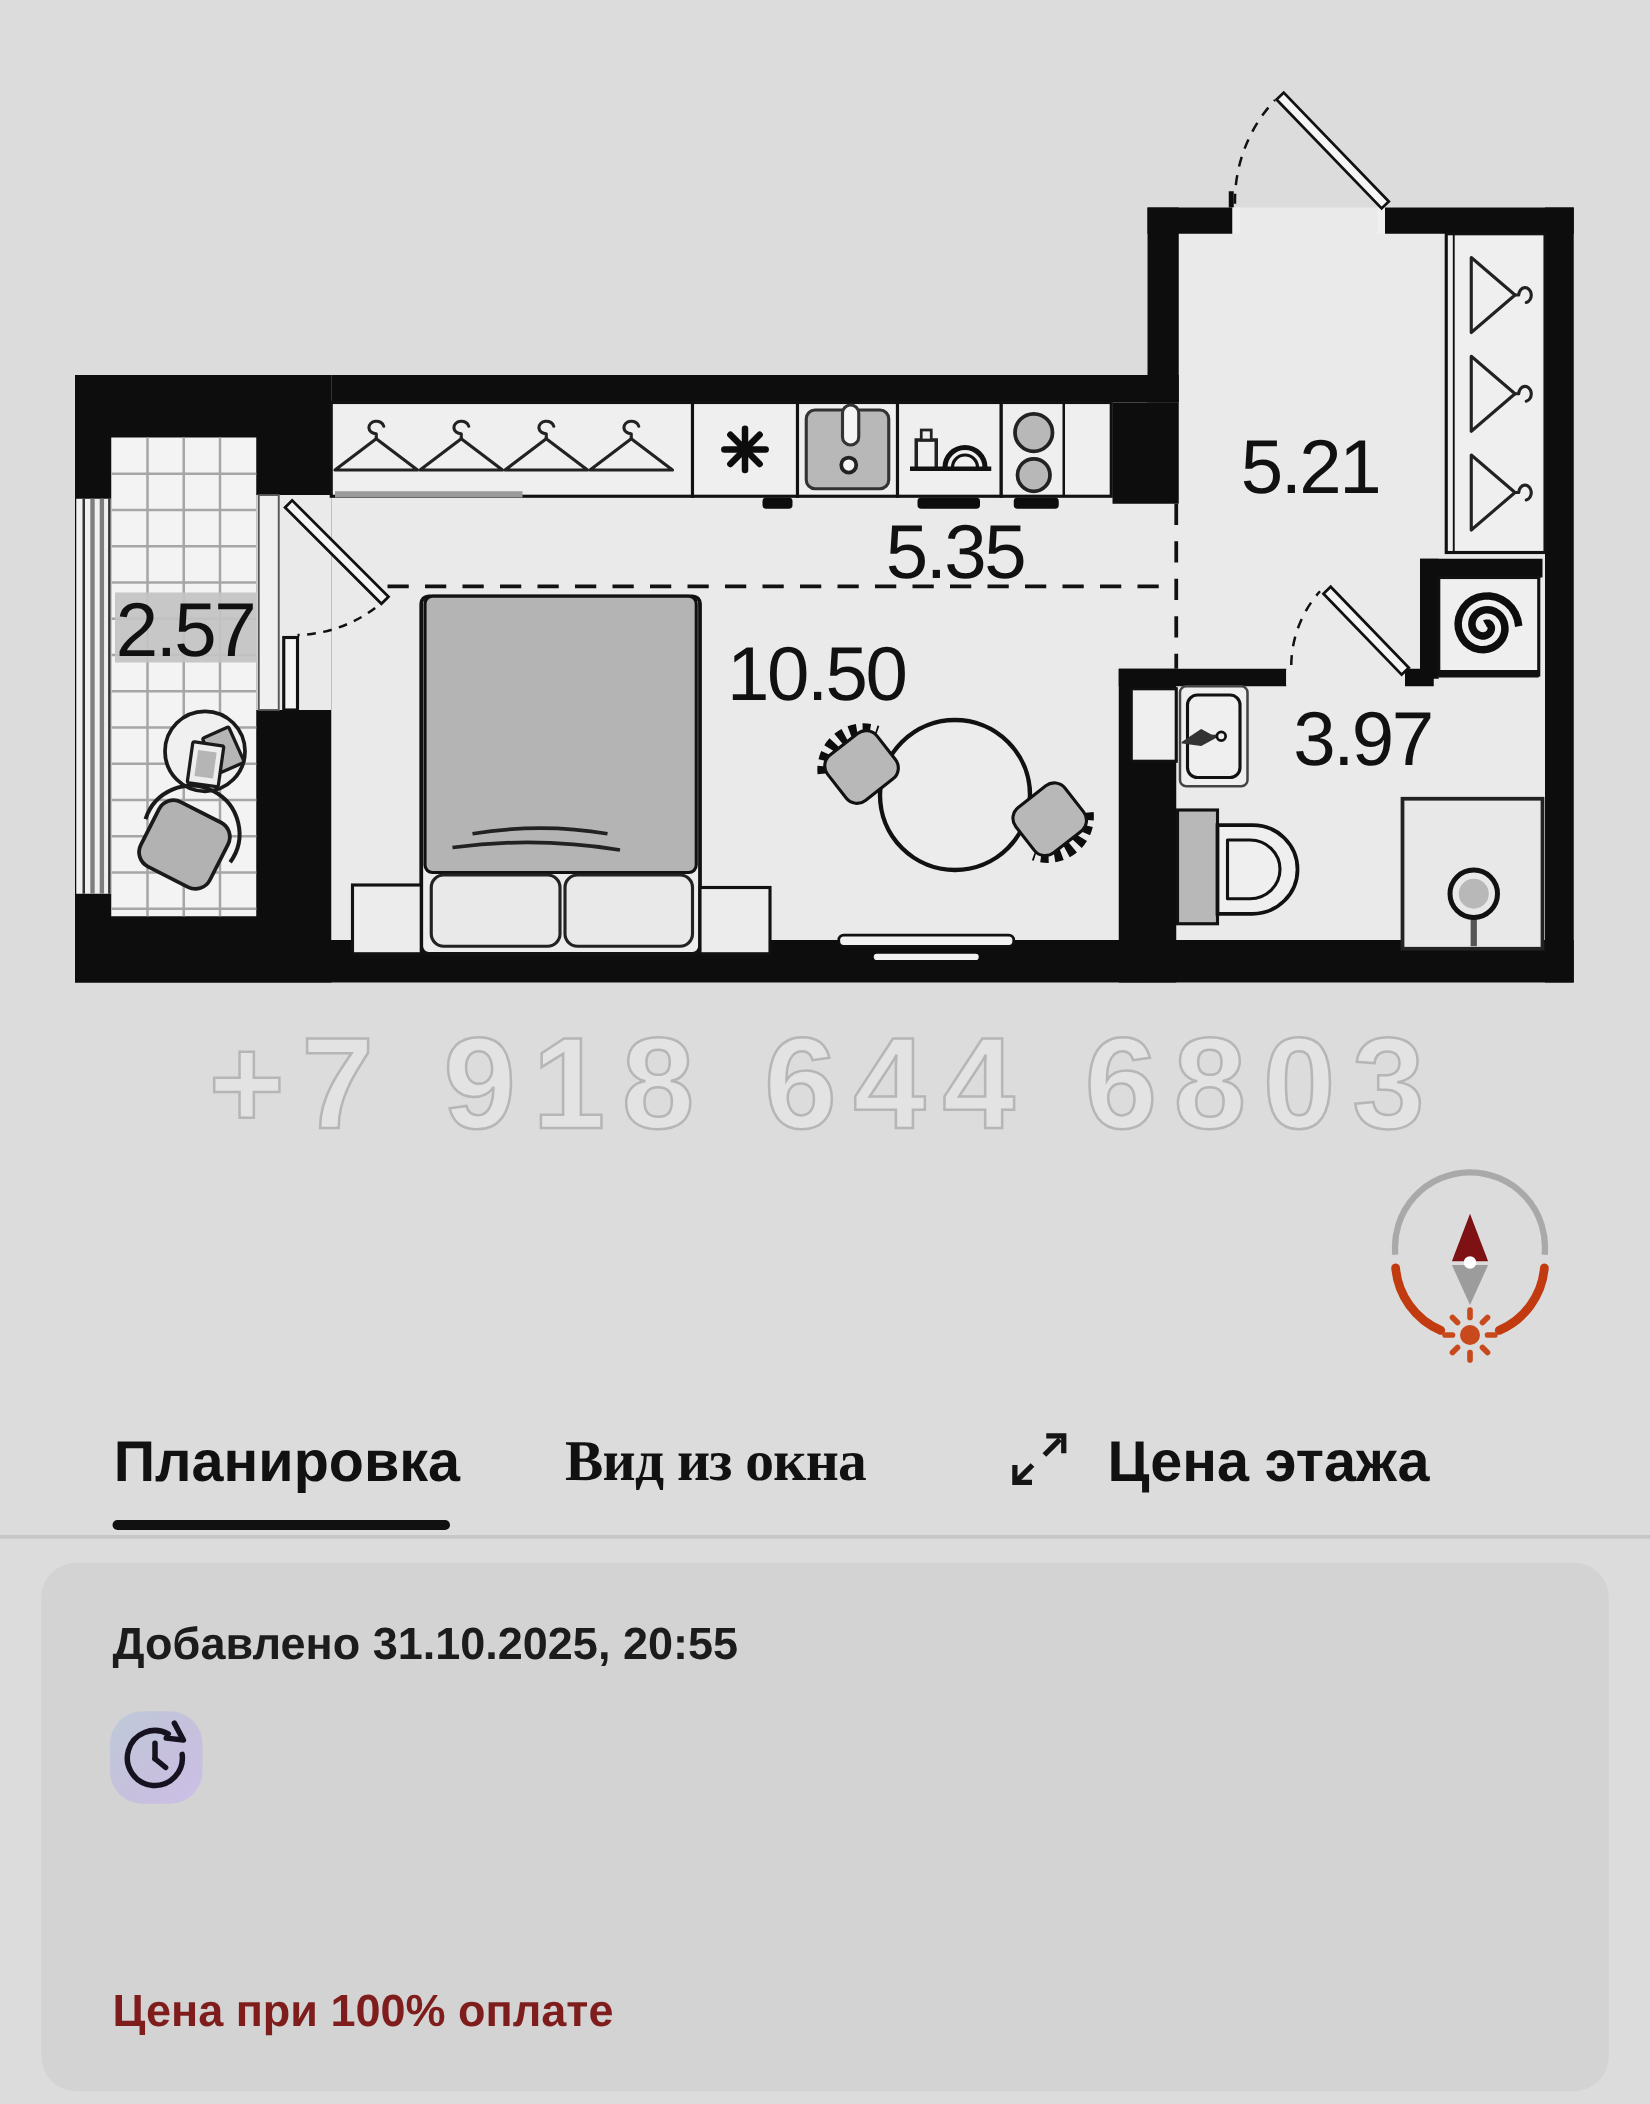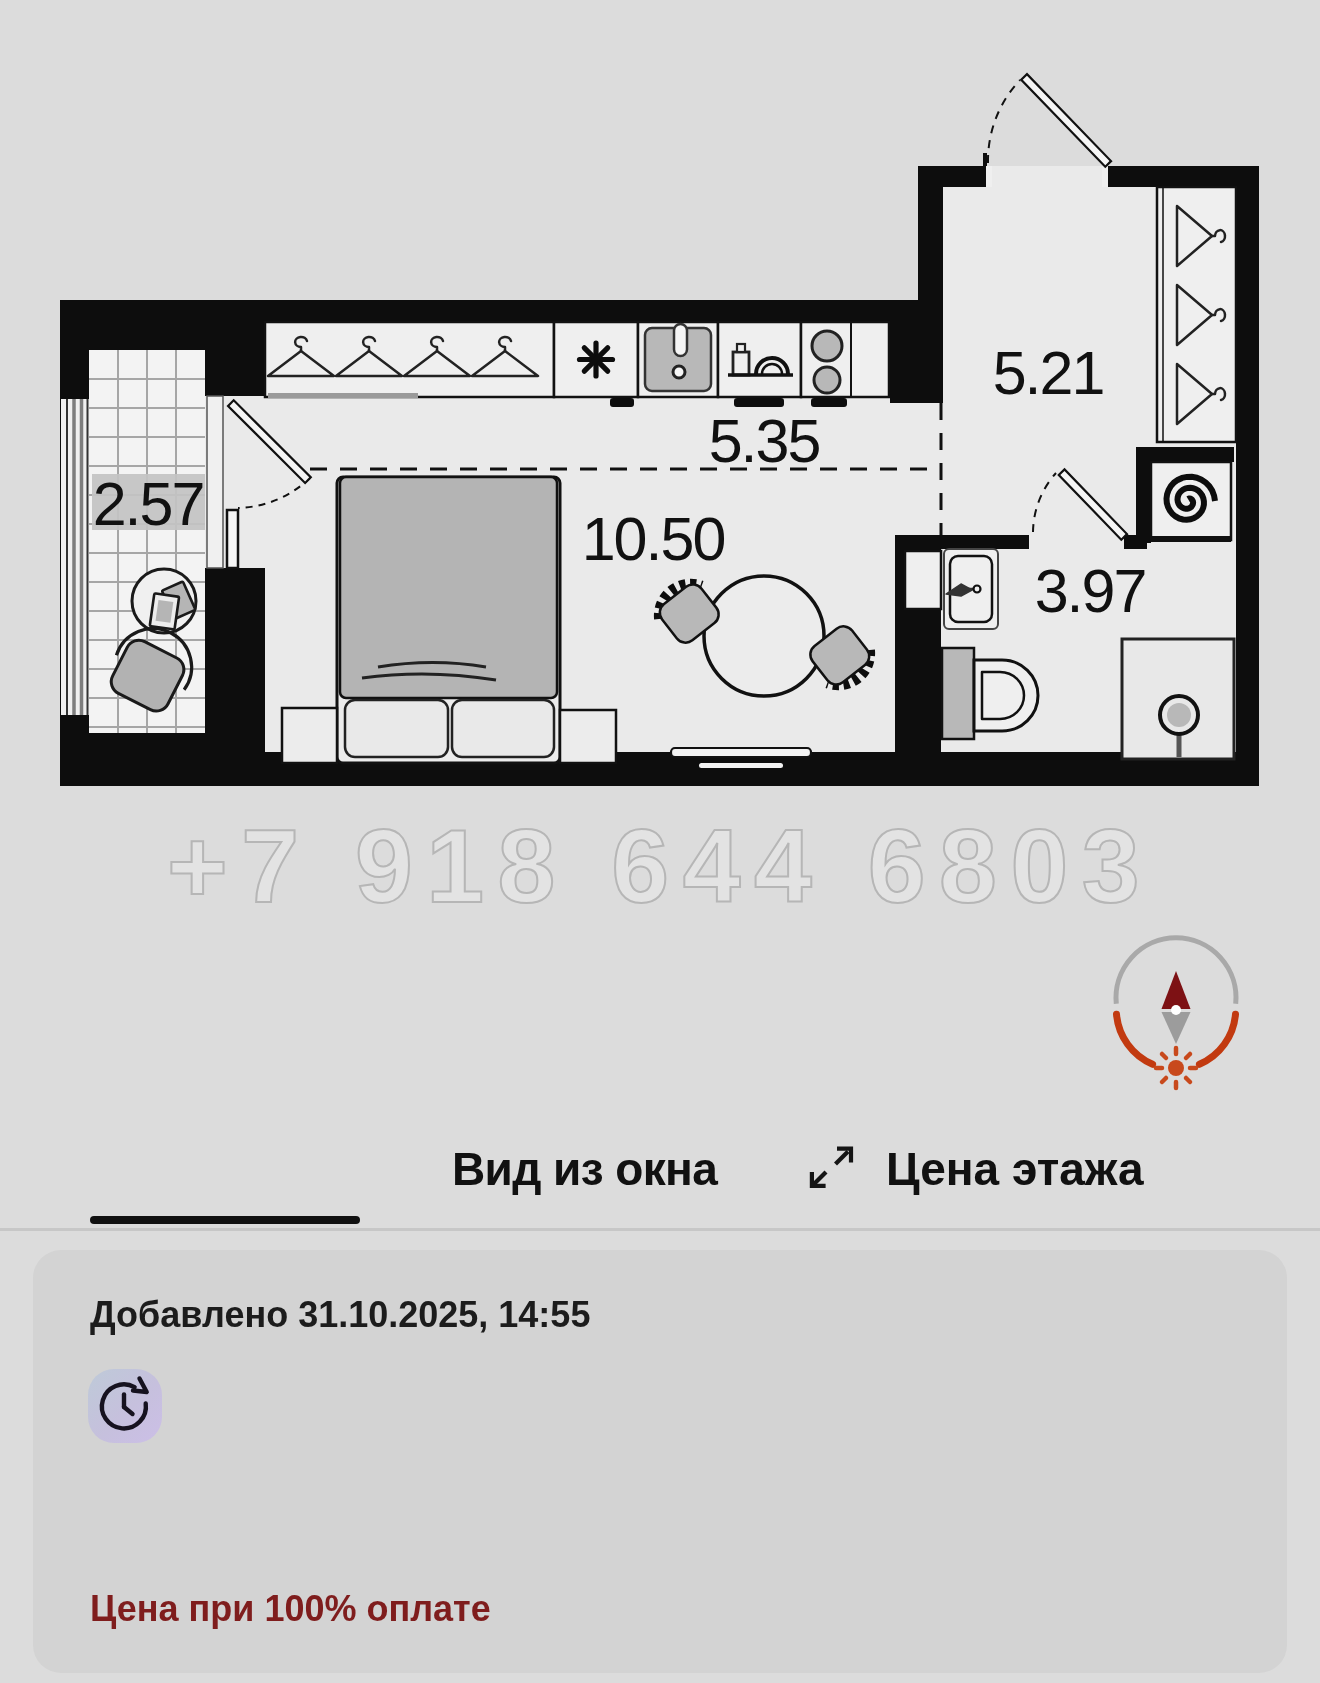--- a/index.html
+++ b/index.html
@@ -292,40 +292,41 @@
 <line x1="1162" y1="1054" x2="1166" y2="1058"></line>
 <line x1="1186" y1="1078" x2="1190" y2="1082"></line>
 <line x1="1162" y1="1082" x2="1166" y2="1078"></line>
 <line x1="1186" y1="1058" x2="1190" y2="1054"></line>
 </g>
 </g>
 </svg>
 
 <div class="abs" style="left:0px;top:1135px;width:1320px;height:92px;">
 
+<div class="abs" style="left:91px;top:7px;font-size:46px;font-weight:bold;color:#111;letter-spacing:0px;">Планировка</div>
 
 <div class="abs" style="left:90px;top:81px;width:270px;height:8px;background:#111;border-radius:4px;"></div>
 
-<div class="abs" style="left:452px;top:7px;font-size:46px;font-weight:bold;color:#111;letter-spacing:-0.6px;">Вид из окна</div>
+<div class="abs" style="left:452px;top:7px;font-size:46px;font-weight:bold;color:#111;letter-spacing:-0.6px;font-family:Liberation Serif, serif;">Вид из окна</div>
 
 <svg class="abs" style="left:802px;top:9px" width="54" height="54" viewBox="0 0 54 54" fill="none" stroke="#151515" stroke-width="4.2">
 <line x1="33.5" y1="20" x2="46" y2="7.5"></line>
 <polyline points="35,4.6 49,4.6 49,18.5"></polyline>
 <line x1="24" y1="28" x2="11.5" y2="40.5"></line>
 <polyline points="9.9,27.9 9.9,41.9 23.6,41.9"></polyline>
 </svg>
 
 <div class="abs" style="left:886px;top:7px;font-size:46px;font-weight:bold;color:#111;">Цена этажа</div>
 </div>
 
 <div class="abs" style="left:0px;top:1228px;width:1320px;height:3px;background:#c7c7c7;"></div>
 
 <div class="abs" style="left:33px;top:1250px;width:1254px;height:423px;background:#d3d3d3;border-radius:28px;">
 
-<div class="abs" style="left:57px;top:44px;font-size:36px;font-weight:bold;color:#1c1c1c;">Добавлено 31.10.2025, 14:55</div>
+<div class="abs" style="left:57px;top:44px;font-size:36px;font-weight:bold;color:#1c1c1c;">Добавлено 31.10.2025, 20:55</div>
 
 <div class="abs" style="left:55px;top:119px;width:74px;height:74px;border-radius:26px;background:linear-gradient(135deg,#becad8 0%,#c6c0dd 55%,#ccbfe7 100%);">
 <svg width="74" height="74" viewBox="0 0 74 74" fill="none" stroke="#16121f" stroke-width="4.4" stroke-linecap="round">
 <path d="M 57.7,34.5 A 22,22 0 1 1 46.6,18.2"></path>
 <polyline points="51.5,9.5 58.7,23 45,21.5" stroke-linejoin="round" fill="none"></polyline>
 <line x1="36" y1="25.5" x2="36" y2="38"></line>
 <line x1="36" y1="38" x2="44.5" y2="45"></line>
 </svg>
 </div>
 

